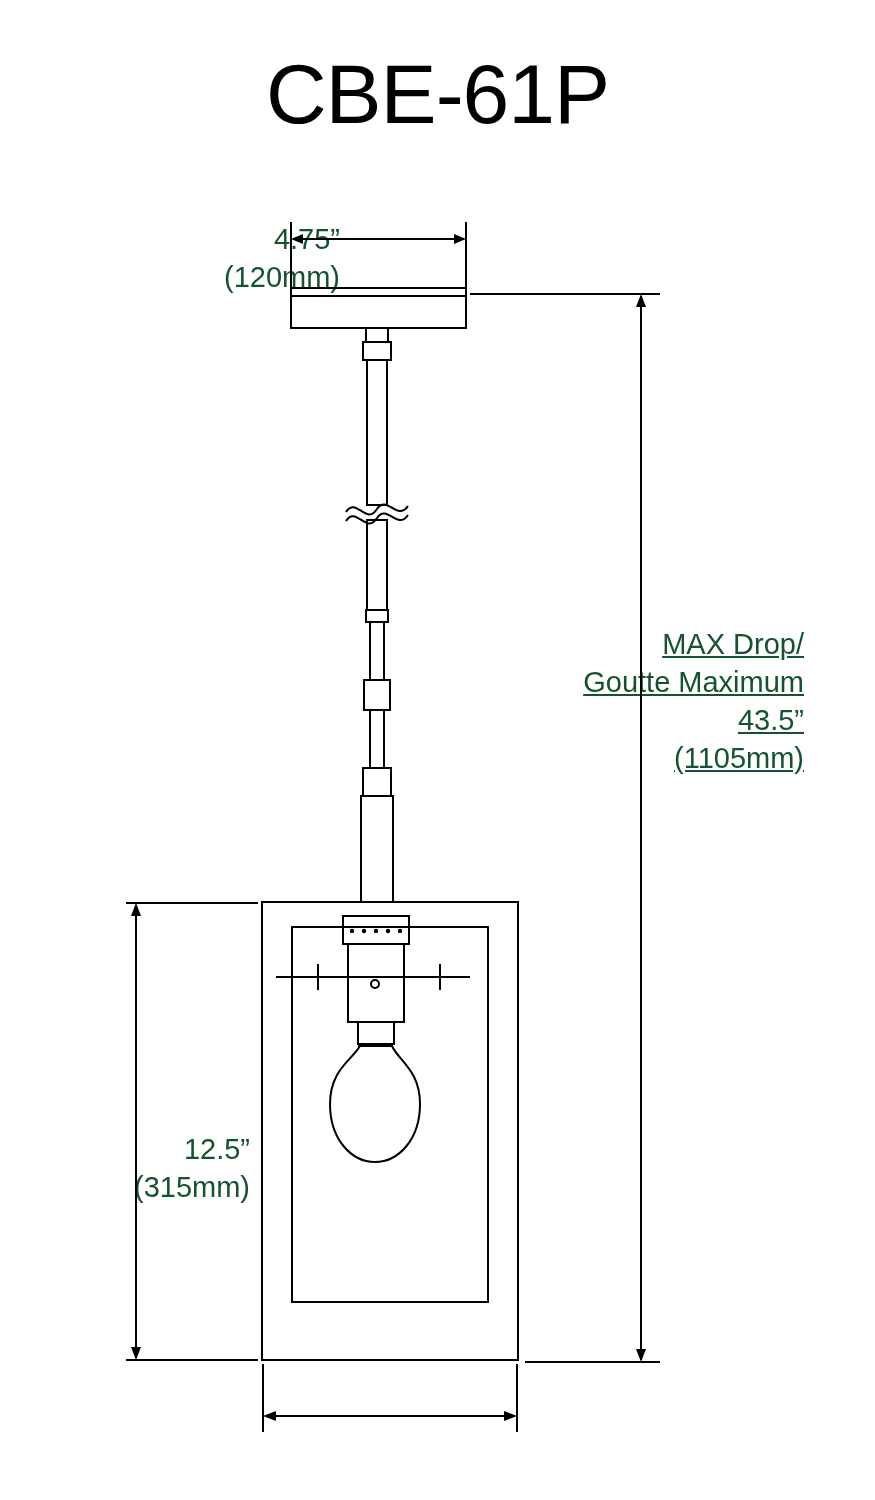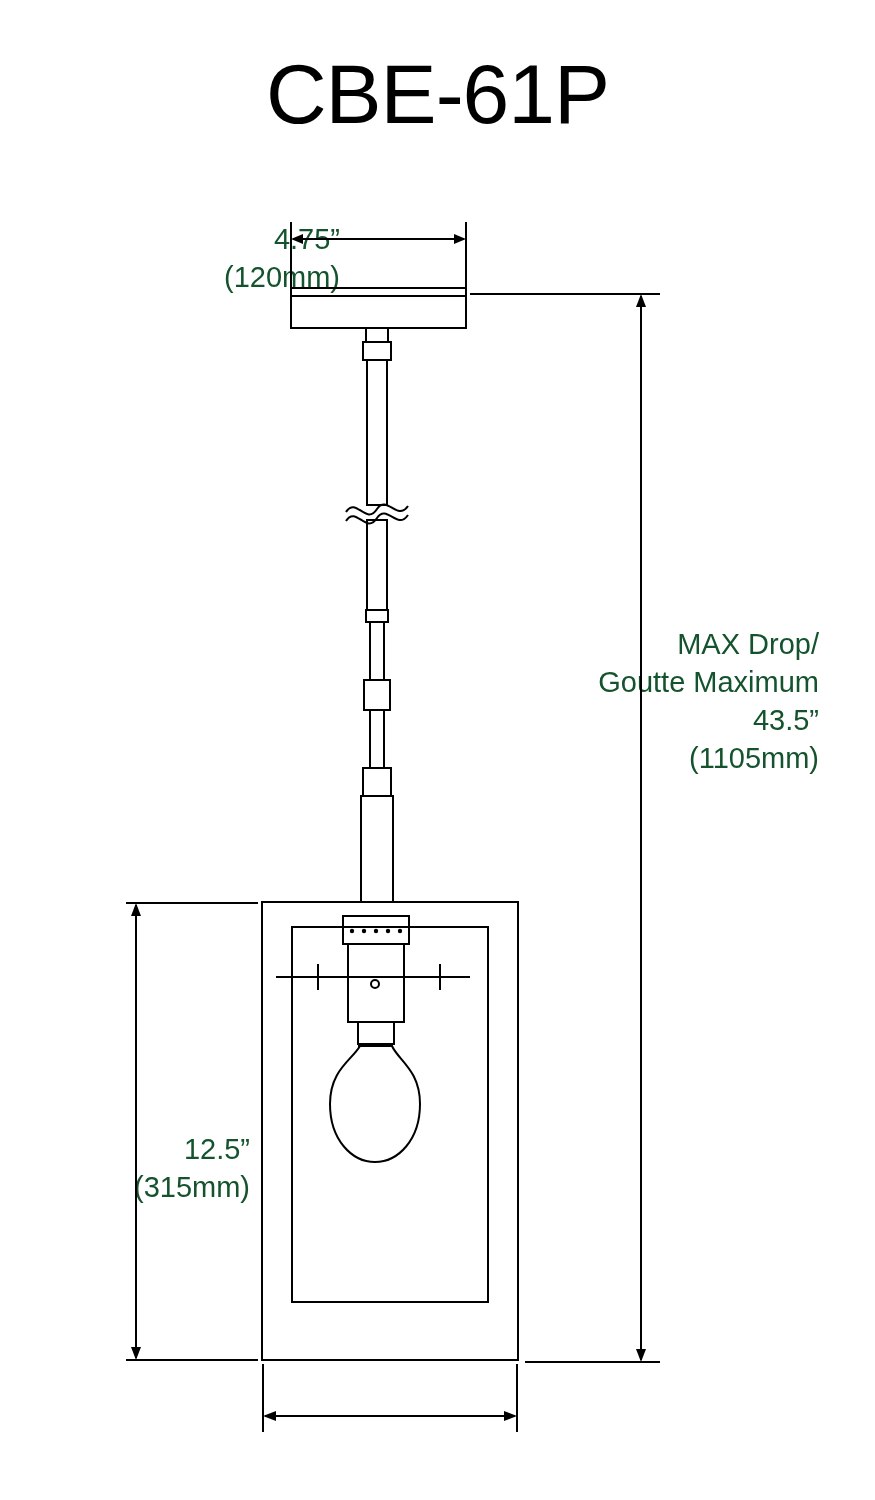--- a/index.html
+++ b/index.html
@@ -53,21 +53,21 @@
 </head>
 <body>
 
 <div id="sheet">
 
   <div class="title">CBE-61P</div>
 
   <div class="lbl" style="left:90px; top:220px; width:250px;">4.75”
 (120mm)</div>
 
-  <div class="lbl" style="left:499px; top:625px; width:320px;">MAX Drop/
+  <div class="lbl" style="left:484px; top:625px; width:320px;text-decoration:underline;">MAX Drop/
 Goutte Maximum
 43.5”
 (1105mm)</div>
 
   <div class="lbl" style="left:40px; top:1130px; width:210px;">12.5”
 (315mm)</div>
 
 
   <svg class="overlay" viewBox="0 0 875 1500">
     <g fill="none" stroke="#000" stroke-width="2" stroke-linecap="butt" stroke-linejoin="miter">

